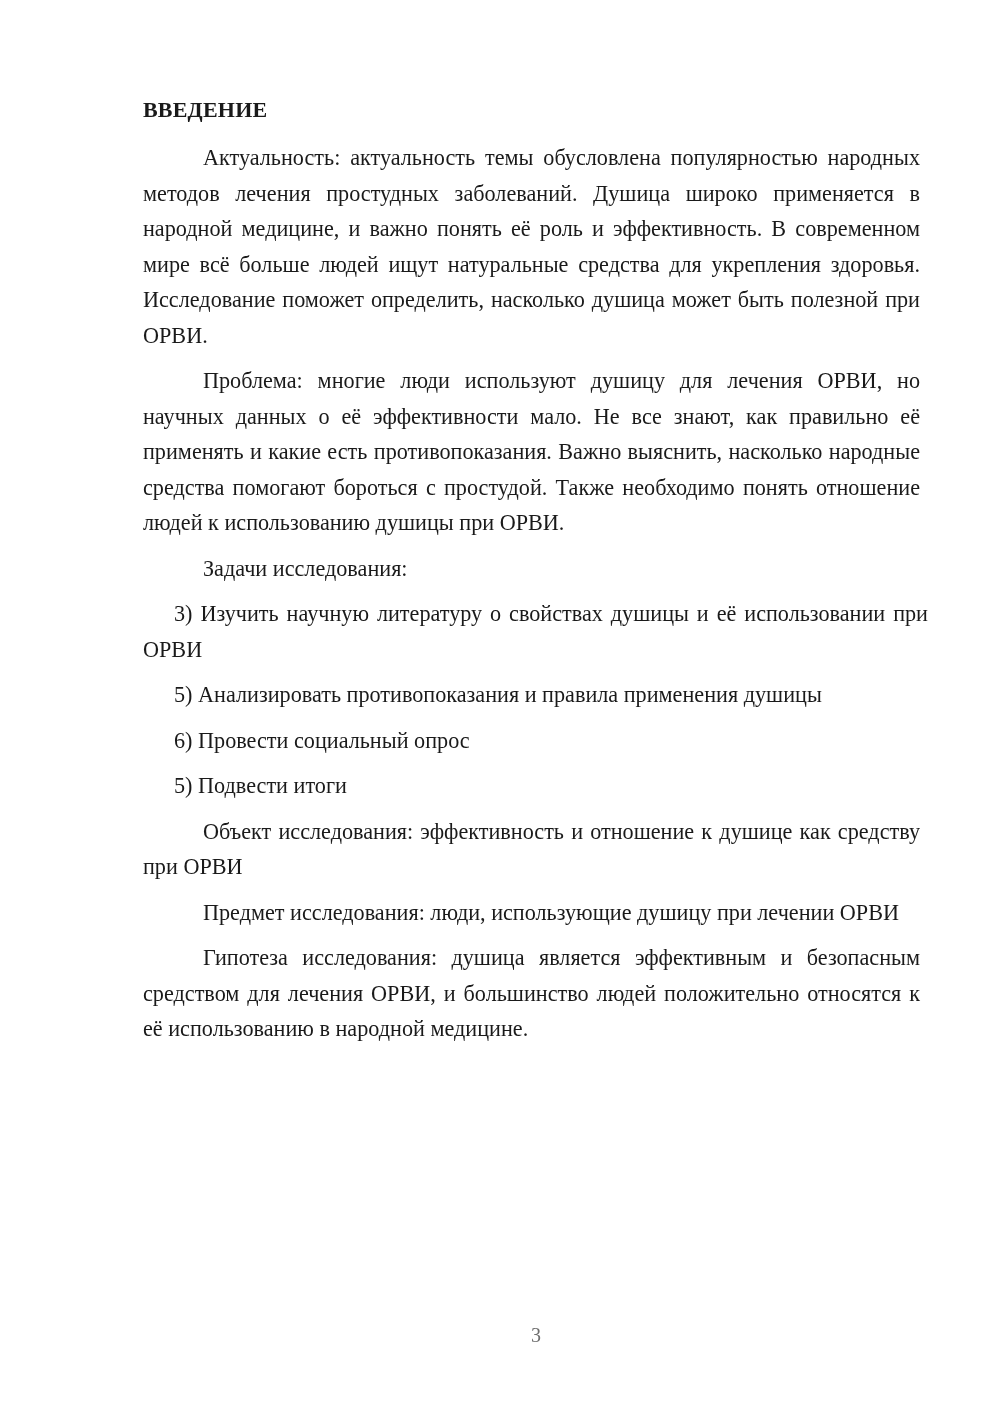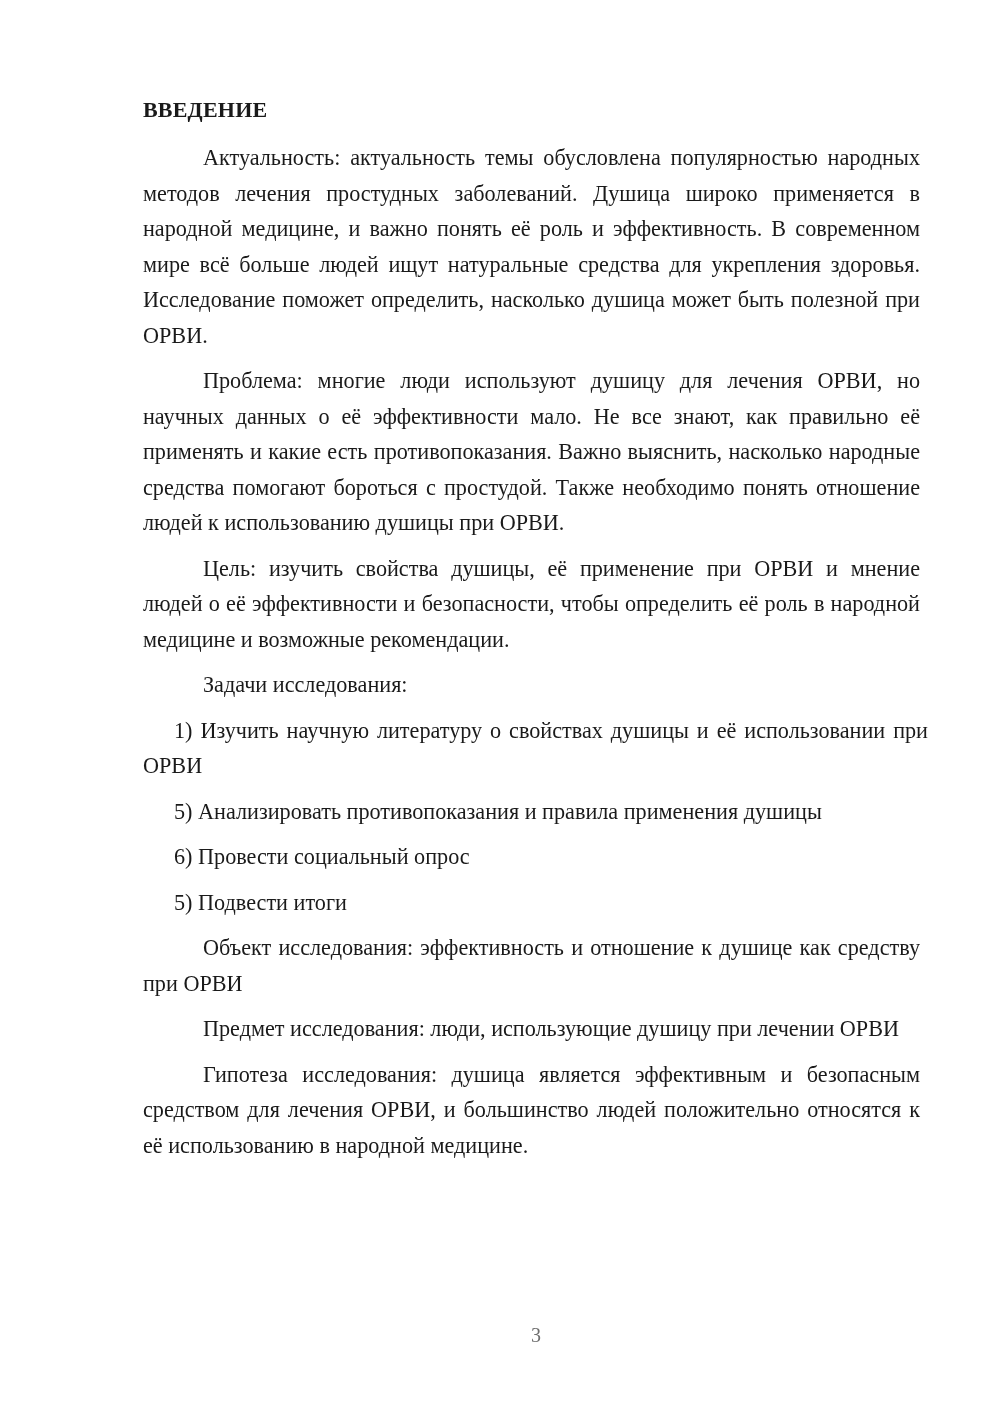--- a/index.html
+++ b/index.html
@@ -58,26 +58,25 @@
 </head>
 <body>
 
 <div class="page">
   <h1 class="title">ВВЕДЕНИЕ</h1>
 
   <p class="para">Актуальность: актуальность темы обусловлена популярностью народных методов лечения простудных заболеваний. Душица широко применяется в народной медицине, и важно понять её роль и эффективность. В современном мире всё больше людей ищут натуральные средства для укрепления здоровья. Исследование поможет определить, насколько душица может быть полезной при ОРВИ.</p>
 
   <p class="para">Проблема: многие люди используют душицу для лечения ОРВИ, но научных данных о её эффективности мало. Не все знают, как правильно её применять и какие есть противопоказания. Важно выяснить, насколько народные средства помогают бороться с простудой. Также необходимо понять отношение людей к использованию душицы при ОРВИ.</p>
 
-  <p class="para">Цель: изучить свойства душицы, её применение при ОРВИ и мнение людей о её эффективности и безопасности, чтобы определить её роль в народной медицине и возможные рекомендации.</p>
 
   <p class="para">Задачи исследования:</p>
 
   <div>
-    <p class="task">1) Изучить научную литературу о свойствах душицы и её использовании при ОРВИ</p>
+    <p class="task">3) Изучить научную литературу о свойствах душицы и её использовании при ОРВИ</p>
     <p class="task">5) Анализировать противопоказания и правила применения душицы</p>
     <p class="task">6) Провести социальный опрос</p>
     <p class="task">5) Подвести итоги</p>
   </div>
 
   <p class="para">Объект исследования: эффективность и отношение к душице как средству при ОРВИ</p>
 
   <p class="para">Предмет исследования: люди, использующие душицу при лечении ОРВИ</p>
 
   <p class="para">Гипотеза исследования: душица является эффективным и безопасным средством для лечения ОРВИ, и большинство людей положительно относятся к её использованию в народной медицине.</p>

